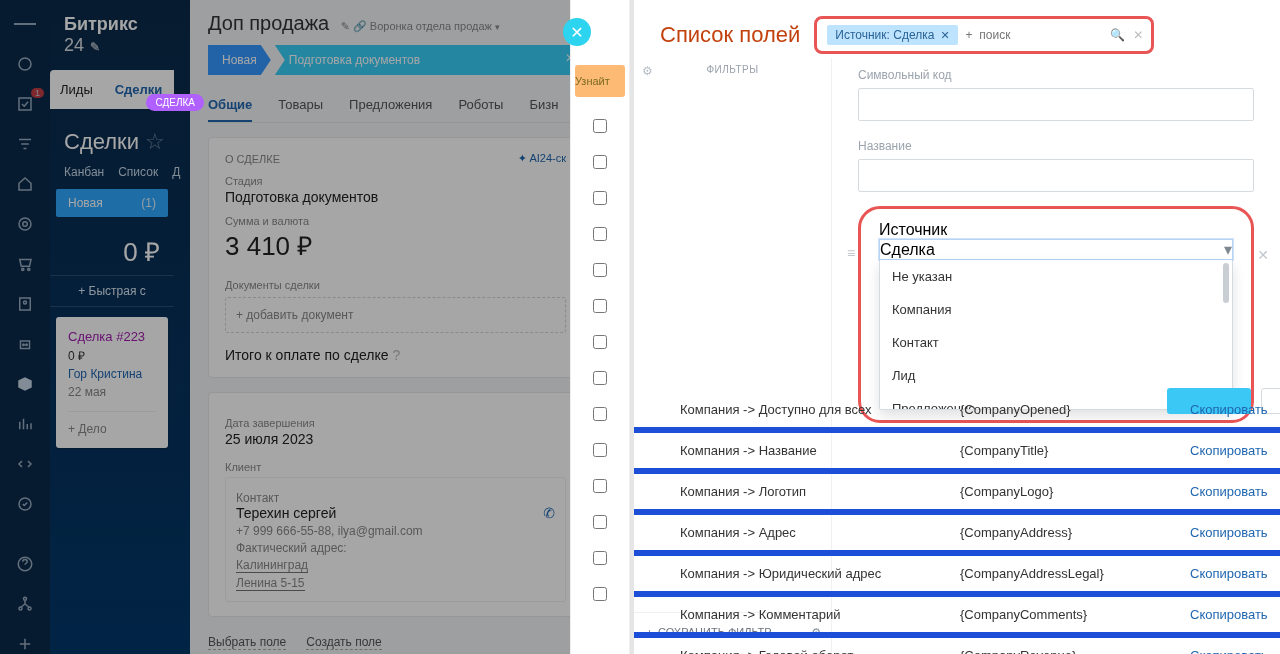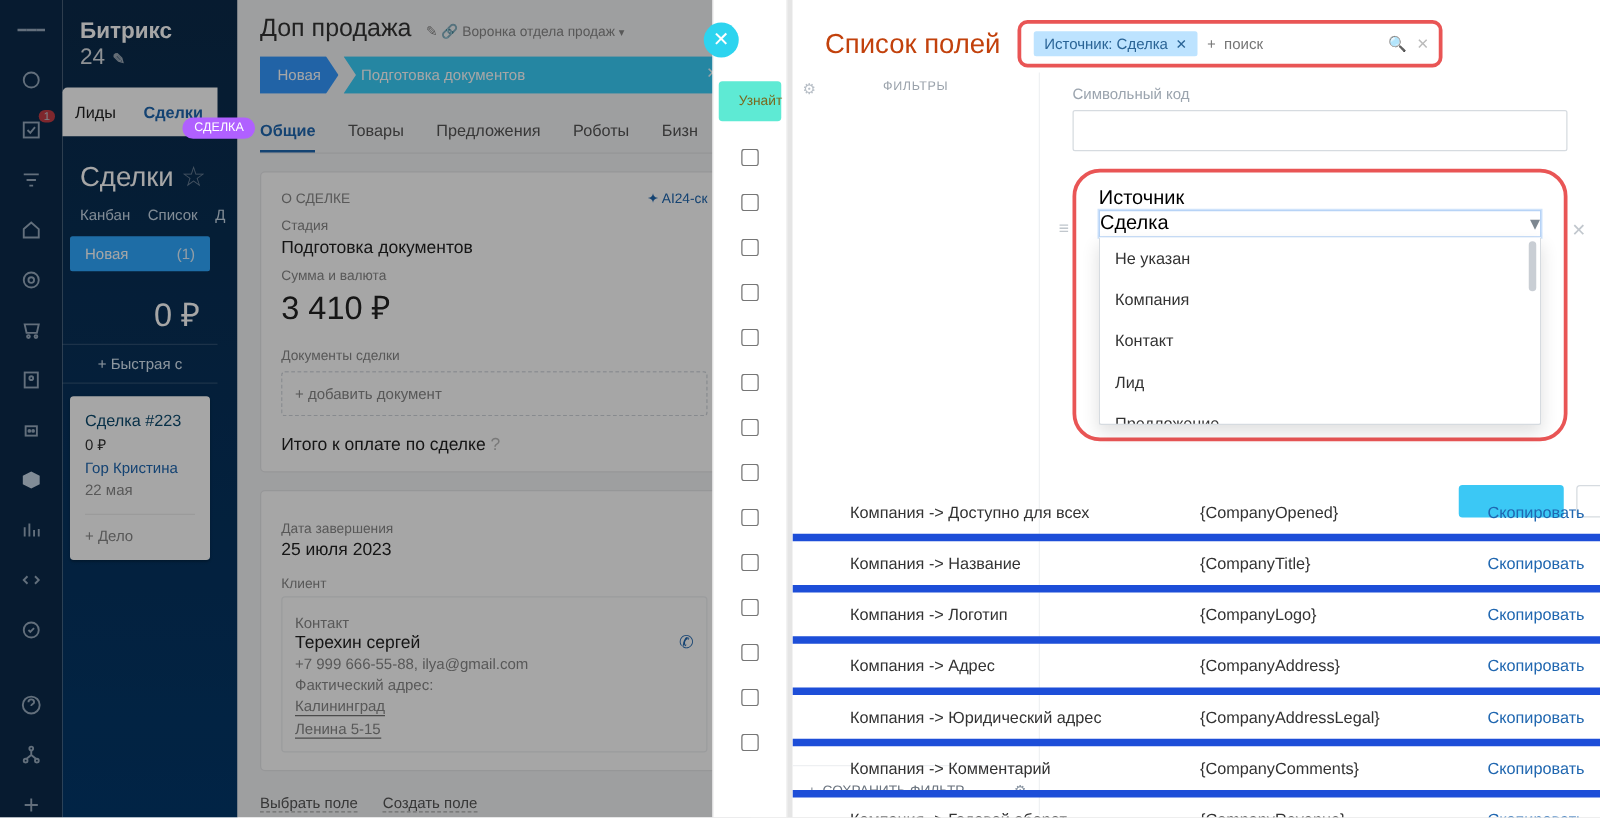--- a/index.html
+++ b/index.html
@@ -21,21 +21,21 @@
   .lp-tabs span{font-size:13px;}
   .lp-tabs .active{color:#2067b0; font-weight:600;}
   .lp-title { padding:20px 14px 10px; font-size:22px; display:flex; align-items:center; gap:6px;}
   .lp-title .star{opacity:.4;}
   .lp-subtabs{display:flex; gap:14px; padding:0 14px; font-size:12px; color:#c7d7e6;}
   .newbar{background:#2fa8ff;color:#fff;font-size:12px;padding:7px 12px;margin:10px 6px;border-radius:2px;display:flex;justify-content:space-between;}
   .newbar .count{opacity:.85;}
   .lp-amount{font-size:26px;font-weight:300;text-align:right;padding:6px 14px;}
   .lp-quick{border-top:1px solid rgba(255,255,255,.15);border-bottom:1px solid rgba(255,255,255,.15);font-size:12px;text-align:center;padding:8px 0;color:#d8e6f3;}
   .lp-card{background:#fff;color:#333;margin:10px 6px;border-radius:3px;padding:10px 12px;font-size:12px;line-height:1.5;box-shadow:0 1px 2px rgba(0,0,0,.25);}
-  .lp-card .title{font-size:13px;color:#0c4a6e;}
+  .lp-card .title{font-size:13px;color:#a21caf;}
   .lp-card .blue{color:#2067b0;}
   .lp-card .muted{color:#888;}
   .lp-card .add{color:#888;border-top:1px solid #eee;margin-top:10px;padding-top:8px;}
   .dealbadge{position:absolute;right:-14px;top:94px;background:#b060ff;color:#fff;font-size:10px;padding:3px 9px;border-radius:10px;z-index:3;}
 
   
   .midpanel{position:absolute;left:190px;top:0;bottom:0;width:411px;background:#f3f4f6;padding:12px 18px;overflow:hidden;}
   .mp-title{font-size:20px;color:#333;margin-bottom:10px;}
   .mp-sub{font-size:11px;color:#888;margin-left:6px;}
   .mp-sub .chev{font-size:9px;}
@@ -60,21 +60,21 @@
   .client .line{color:#888;font-size:12px;margin-top:3px;}
   .client .und{border-bottom:1px solid #737373;display:inline-block;}
   .client .phone-icn{float:right;color:#2067b0;}
 
   
   .dim{position:absolute;left:0;right:0;top:0;bottom:0;background:rgba(0,0,0,.35);}
 
   
   .cbcol{position:absolute;left:570px;top:0;bottom:0;width:60px;background:#fff;border-right:1px solid #eee;border-left:1px solid #eee;padding-top:25px;}
   .closebig{position:absolute;left:-8px;top:18px;width:28px;height:28px;border-radius:50%;background:#2dd4ef;color:#fff;display:flex;align-items:center;justify-content:center;font-size:16px;cursor:pointer;}
-  .hint{background:#5eead4;color:#7a6a20;font-size:11px;padding:10px 16px;margin:40px 4px 14px;border-radius:3px;}
+  .hint{background:#fdba74;color:#7a6a20;font-size:11px;padding:10px 0;margin:40px 4px 14px;border-radius:3px;}
   .cb{display:block;margin:22px auto;width:14px;height:14px;}
 
   
   .rpanel{position:absolute;left:630px;right:0;top:0;bottom:0;background:#fff;border-left:4px solid #e5e5e5;}
   .rp-head{display:flex;align-items:center;gap:14px;padding:16px 26px 4px;}
   .rp-title{font-size:22px;color:#c2410c;font-weight:300;}
   .searchwrap{flex:1;display:flex;align-items:center;border:3px solid #e95555;border-radius:8px;padding:6px 10px;gap:8px;max-width:340px;position:relative;}
   .token{background:#bde3ff;color:#2a6496;font-size:12px;padding:3px 8px;border-radius:2px;display:flex;align-items:center;gap:6px;}
   .token .tx{font-size:11px;cursor:pointer;}
   .searchwrap input{border:none;outline:none;font-size:12px;flex:1;color:#888;}
@@ -332,20 +332,24 @@
       <div class="hdr">ФИЛЬТРЫ</div>
       <div class="filters-foot">
         <span class="save">＋ <span>СОХРАНИТЬ ФИЛЬТР</span></span>
         <span>⚙</span>
       </div>
     </div>
 
     <div class="formcol">
       <div class="field">
         <div class="flabel">Символьный код</div>
+        <input class="inp" style="">
+      </div>
+      <div class="field">
+        <div class="flabel">Название</div>
         <input class="inp" style="">
       </div>
 
       <div class="srcwrap">
         <span class="handle">≡</span>
         <span class="clear">✕</span>
         <div class="flabel">Источник</div>
         <div class="sel">
           <span>Сделка</span>
           <span style="color:#7d8790">▾</span>

